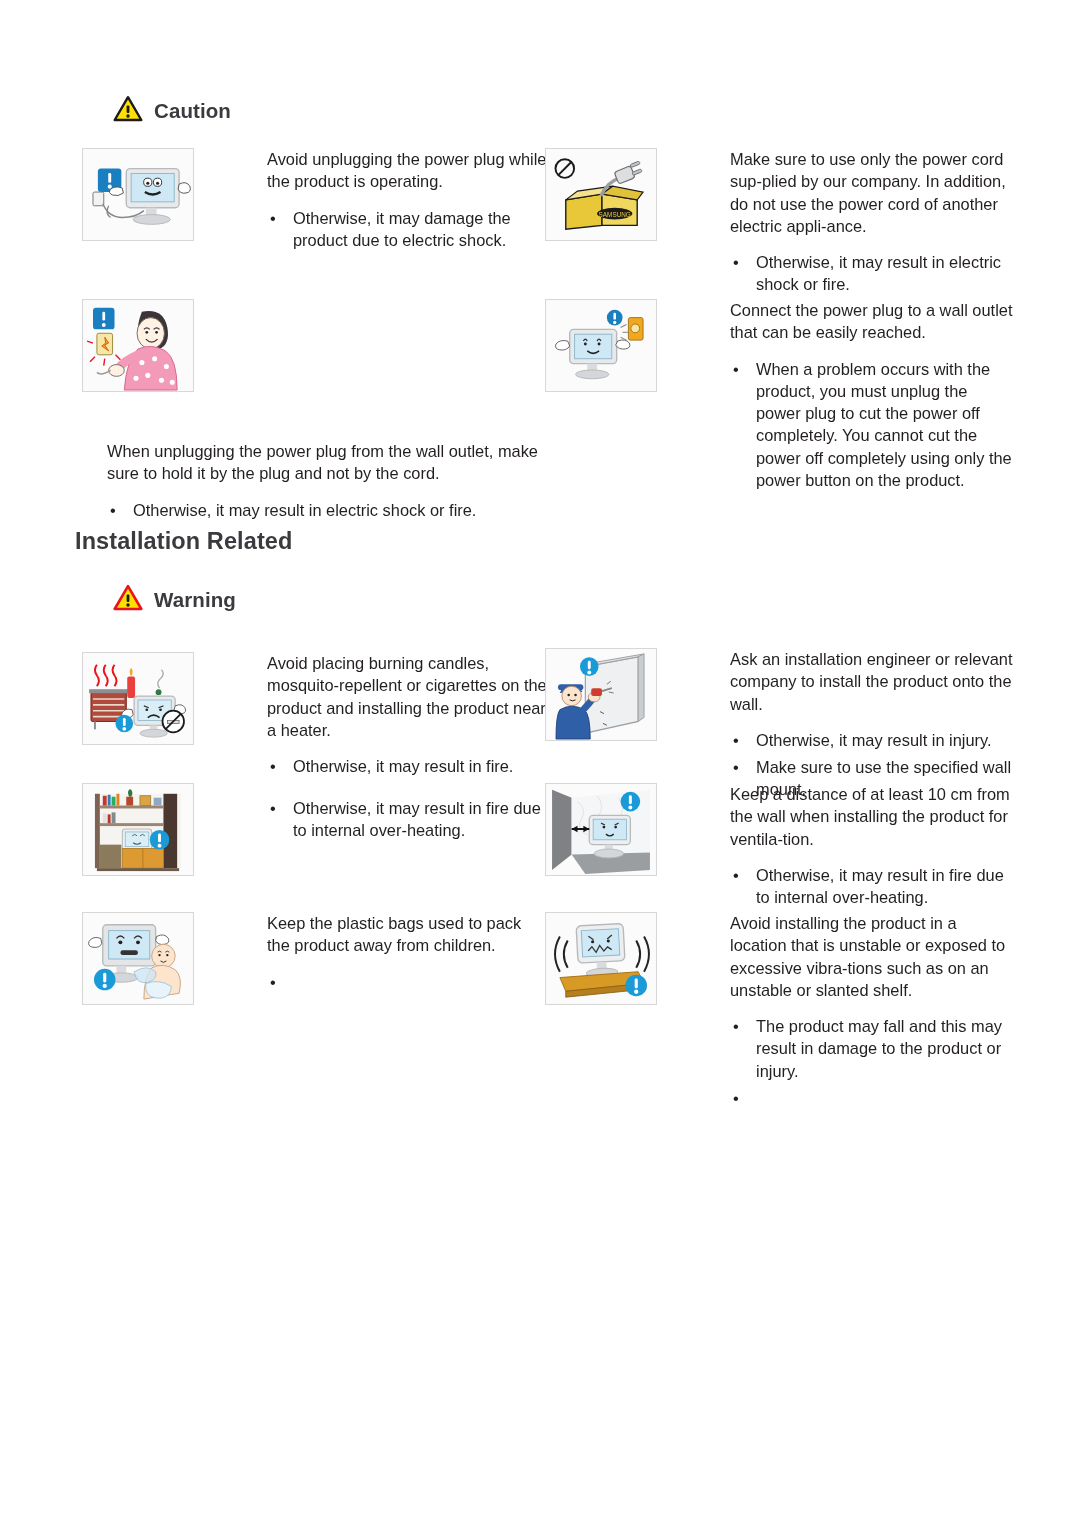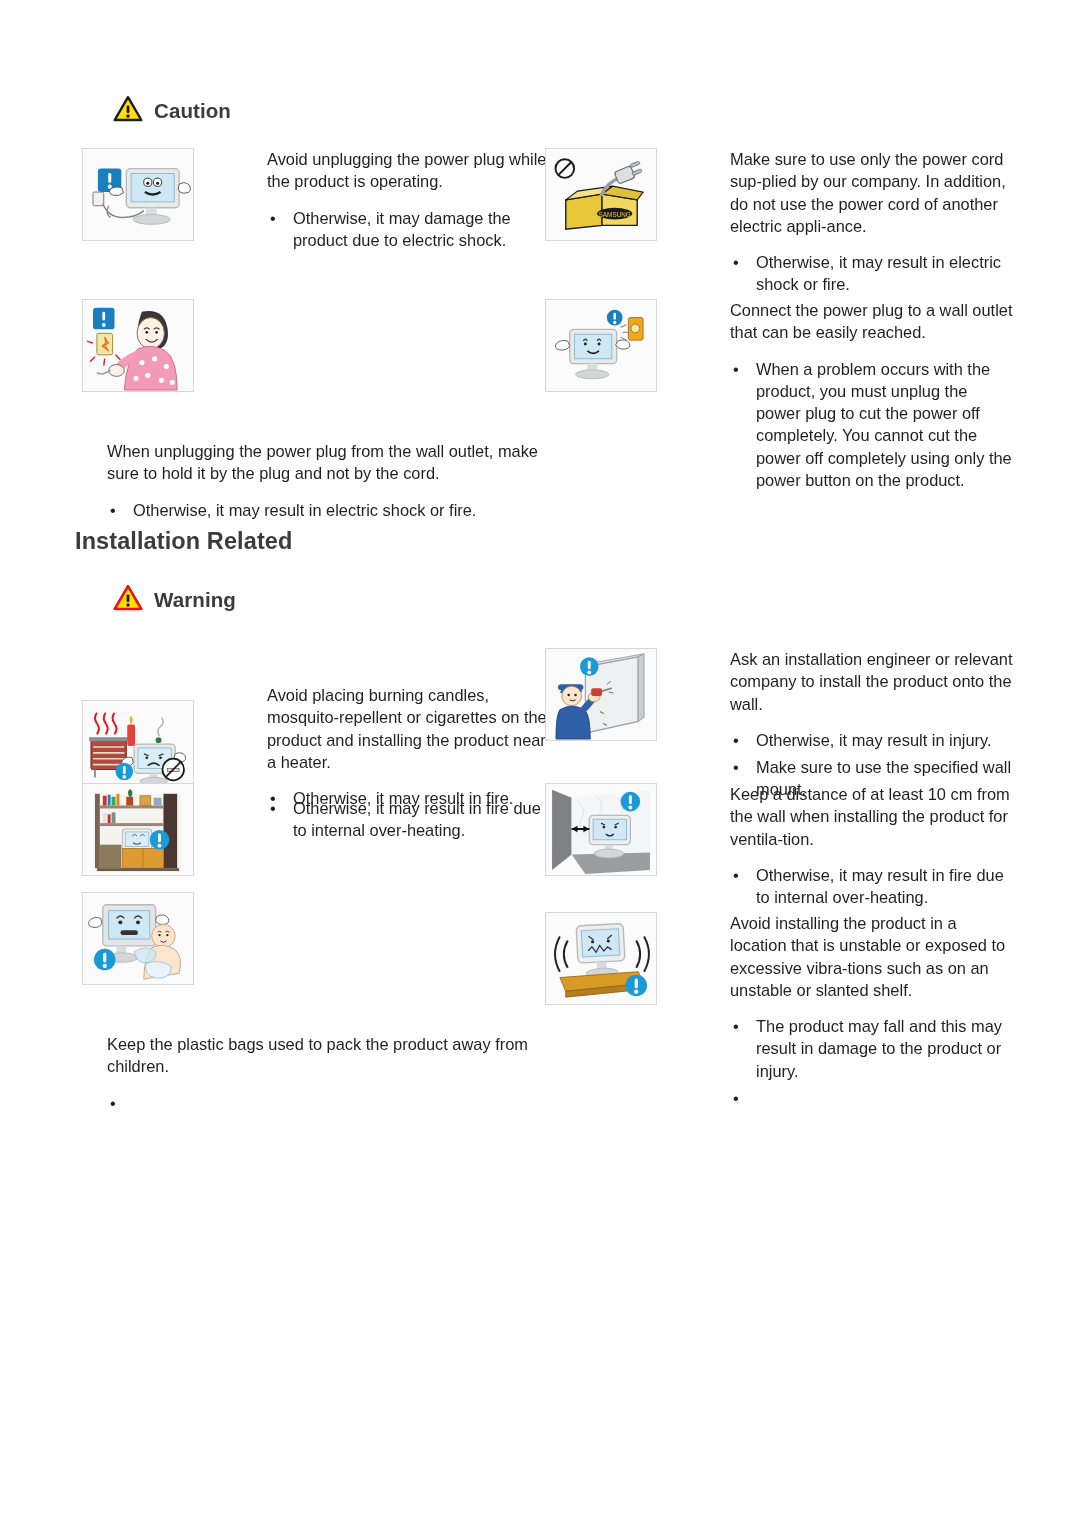--- a/index.html
+++ b/index.html
@@ -292,21 +292,21 @@
     <span class="tri">
       <svg width="30" height="27" viewBox="0 0 30 27">
         <path d="M15 2.2 L28.3 25 L1.7 25 Z" fill="#ffe000" stroke="#e8141c" stroke-width="2.6" stroke-linejoin="round"></path>
         <rect x="13.6" y="10.5" width="2.8" height="7.6" fill="#1a1a1a" rx="1"></rect>
         <circle cx="15" cy="21" r="1.7" fill="#1a1a1a"></circle>
       </svg>
     </span>
     <span class="alert-label">Warning</span>
   </div>
 
-  <div class="col" style="position:absolute;left:82px;top:684px;width:465px;align-items:center;">
+  <div class="col" style="position:absolute;left:82px;top:652px;width:465px;">
     <div class="thumb">
       <svg viewBox="0 0 112 93">
         <rect width="112" height="93" fill="#fbfbfb"></rect>
 
         <rect x="8" y="40" width="36" height="30" rx="2" fill="#b04a3e" stroke="#7e2e25" stroke-width="1.2"></rect>
         <g stroke="#e8d8c8" stroke-width="1.6">
           <line x1="10" y1="47" x2="42" y2="47"></line>
           <line x1="10" y1="53" x2="42" y2="53"></line>
           <line x1="10" y1="59" x2="42" y2="59"></line>
           <line x1="10" y1="65" x2="42" y2="65"></line>
@@ -490,21 +490,21 @@
       </svg>
     </div>
     <div class="txt">
       <p class="lead">Keep a distance of at least 10 cm from the wall when installing the product for ventila-tion.</p>
       <ul>
         <li><span class="bullet">•</span><span>Otherwise, it may result in fire due to internal over-heating.</span></li>
       </ul>
     </div>
   </div>
 
-  <div class="col" style="position:absolute;left:82px;top:892px;width:465px;flex-direction:column;">
+  <div class="col" style="position:absolute;left:82px;top:912px;width:465px;">
     <div class="thumb">
       <svg viewBox="0 0 112 93">
         <rect width="112" height="93" fill="#fbfbfb"></rect>
 
         <rect x="20" y="12" width="54" height="42" rx="4" fill="#e3e5e7" stroke="#b7babd" stroke-width="1.4"></rect>
         <rect x="26" y="18" width="42" height="29" fill="#cfe8f5" stroke="#8fb9cd" stroke-width="1"></rect>
 
         <path d="M34 26 q4 -5 8 0 M52 26 q4 -5 8 0" stroke="#333" stroke-width="1.3" fill="none"></path>
         <circle cx="38" cy="30" r="2" fill="#222"></circle>
         <circle cx="56" cy="30" r="2" fill="#222"></circle>

